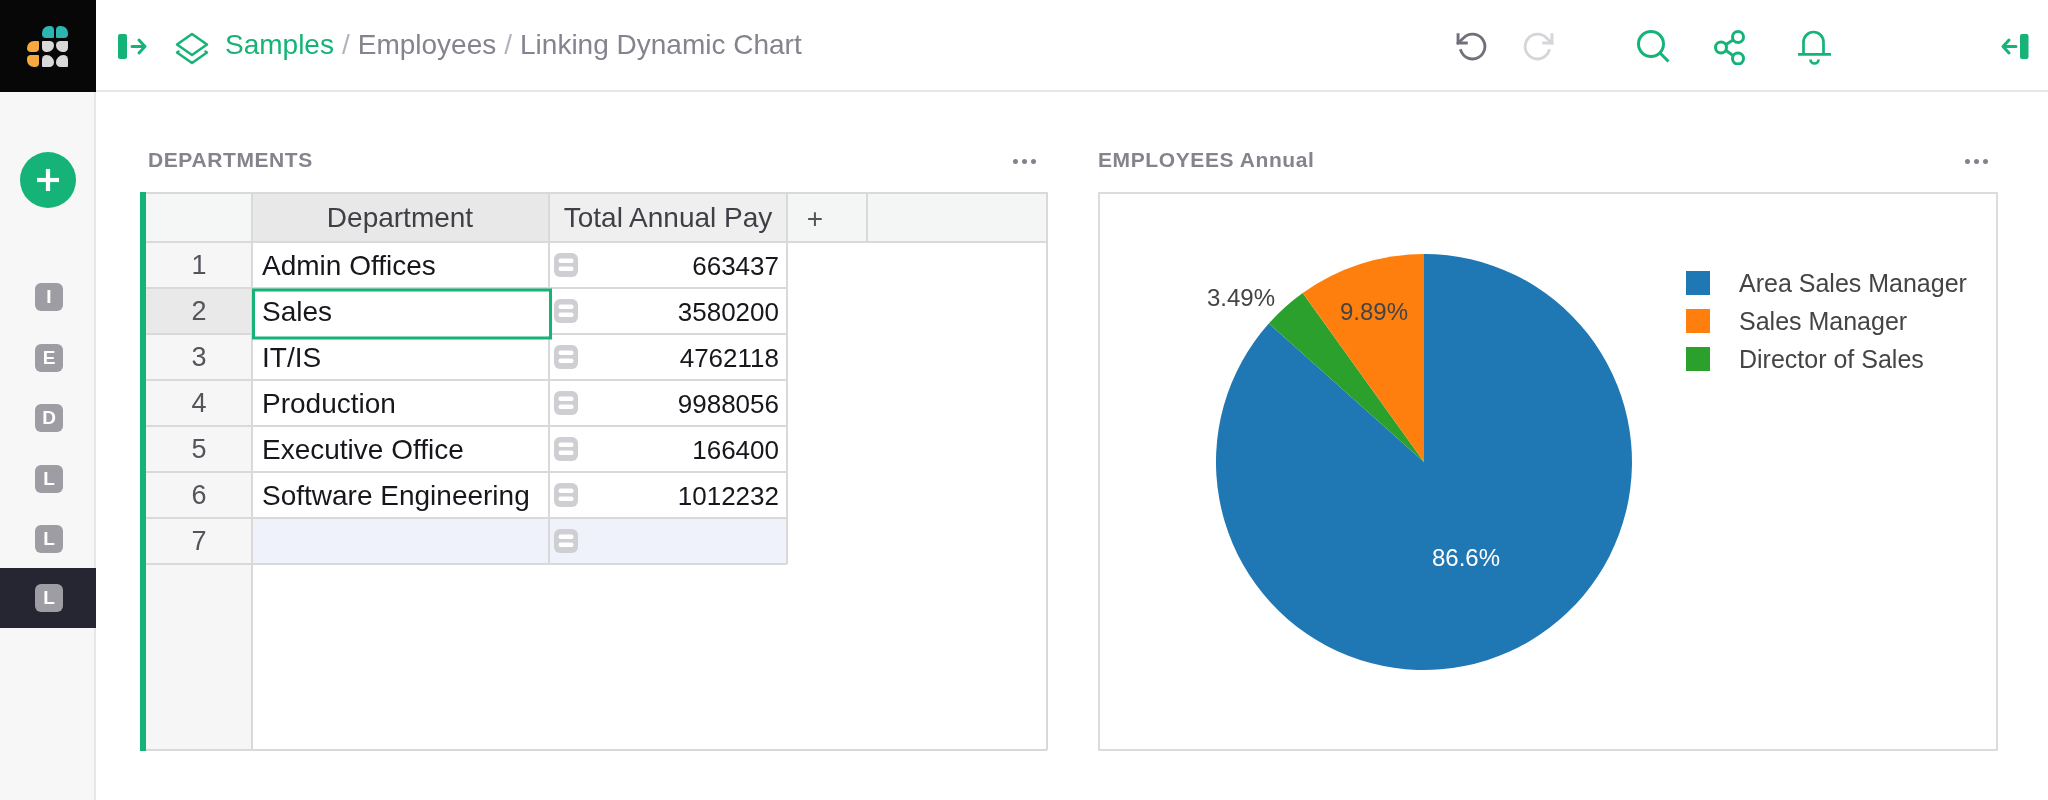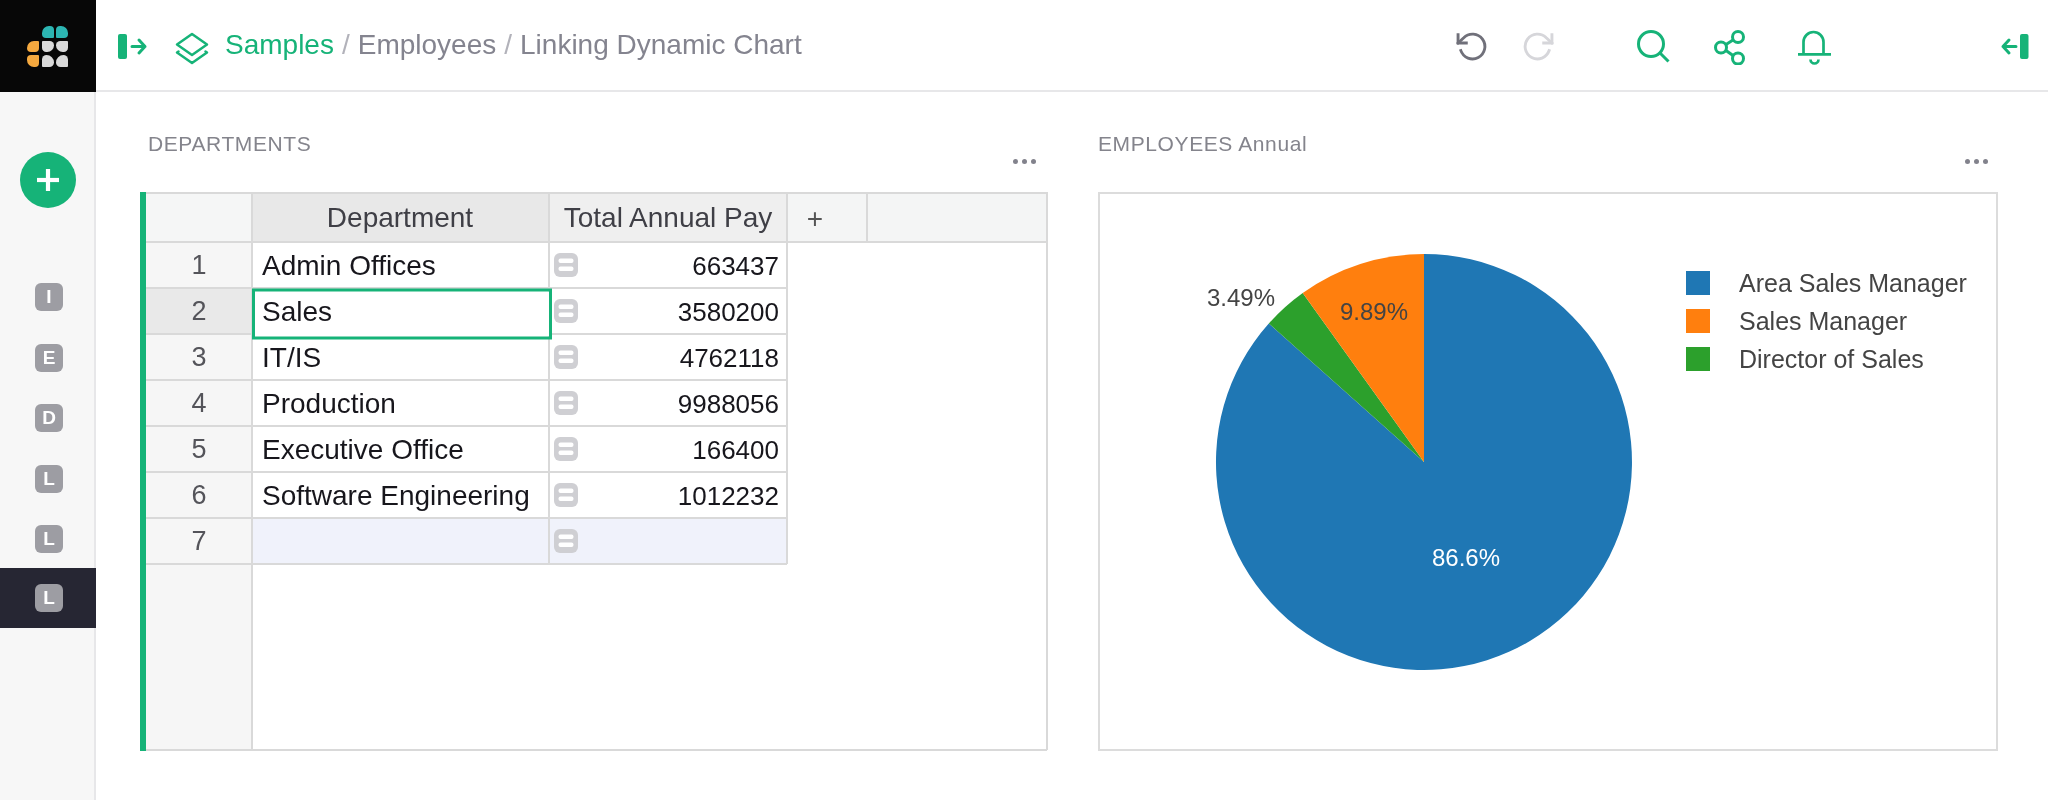--- a/index.html
+++ b/index.html
@@ -6,21 +6,21 @@
   html,body { width:2048px; height:800px; background:#fff; font-family:"Liberation Sans", sans-serif; overflow:hidden; }
   #topbar { position:absolute; left:0; top:0; width:2048px; height:92px; background:#fff; border-bottom:2px solid #e7e7e9; }
   #logo { position:absolute; left:0; top:0; width:96px; height:92px; background:#070707; }
   .petal { position:absolute; width:11.8px; height:11.8px; }
   #crumbs { position:absolute; left:225px; top:0; height:110px; line-height:90px; font-size:28px; white-space:nowrap; }
   .icon { position:absolute; }
   #sidebar { position:absolute; left:0; top:92px; width:96px; height:708px; background:#f7f7f7; border-right:2px solid #e7e7e9; }
   #plusbtn { position:absolute; left:20px; top:60px; width:56px; height:56px; border-radius:50%; background:#16b378; }
   .tile { position:absolute; left:35px; width:28px; height:28px; border-radius:6px; background:#9d9da3; color:#fff; font-size:19px; font-weight:bold; text-align:center; line-height:28px; }
   #selrow { position:absolute; left:0; top:476px; width:96px; height:60px; background:#262633; }
-  .ptitle { position:absolute; top:132px; font-size:21px; color:#84848c; letter-spacing:0.6px; }
+  .ptitle { position:absolute; top:148px; font-size:21px; color:#84848c; letter-spacing:0.6px;font-weight:bold; }
   .dots { position:absolute; top:159px; }
   .dots i { display:inline-block; width:5px; height:5px; border-radius:50%; background:#82828c; margin:0 2px; vertical-align:top; }
   .crumb-sep { color:#b2b2ba; margin:0 8px; }
   .crumb-gray { color:#84848f; }
 </style>
 </head>
 <body>
 <div id="topbar">
   <div id="logo">
     <div class="petal" style="left:41.8px; top:26.2px; background:#2cb5b2; border-radius:7px 4px 1px 4px;"></div>

